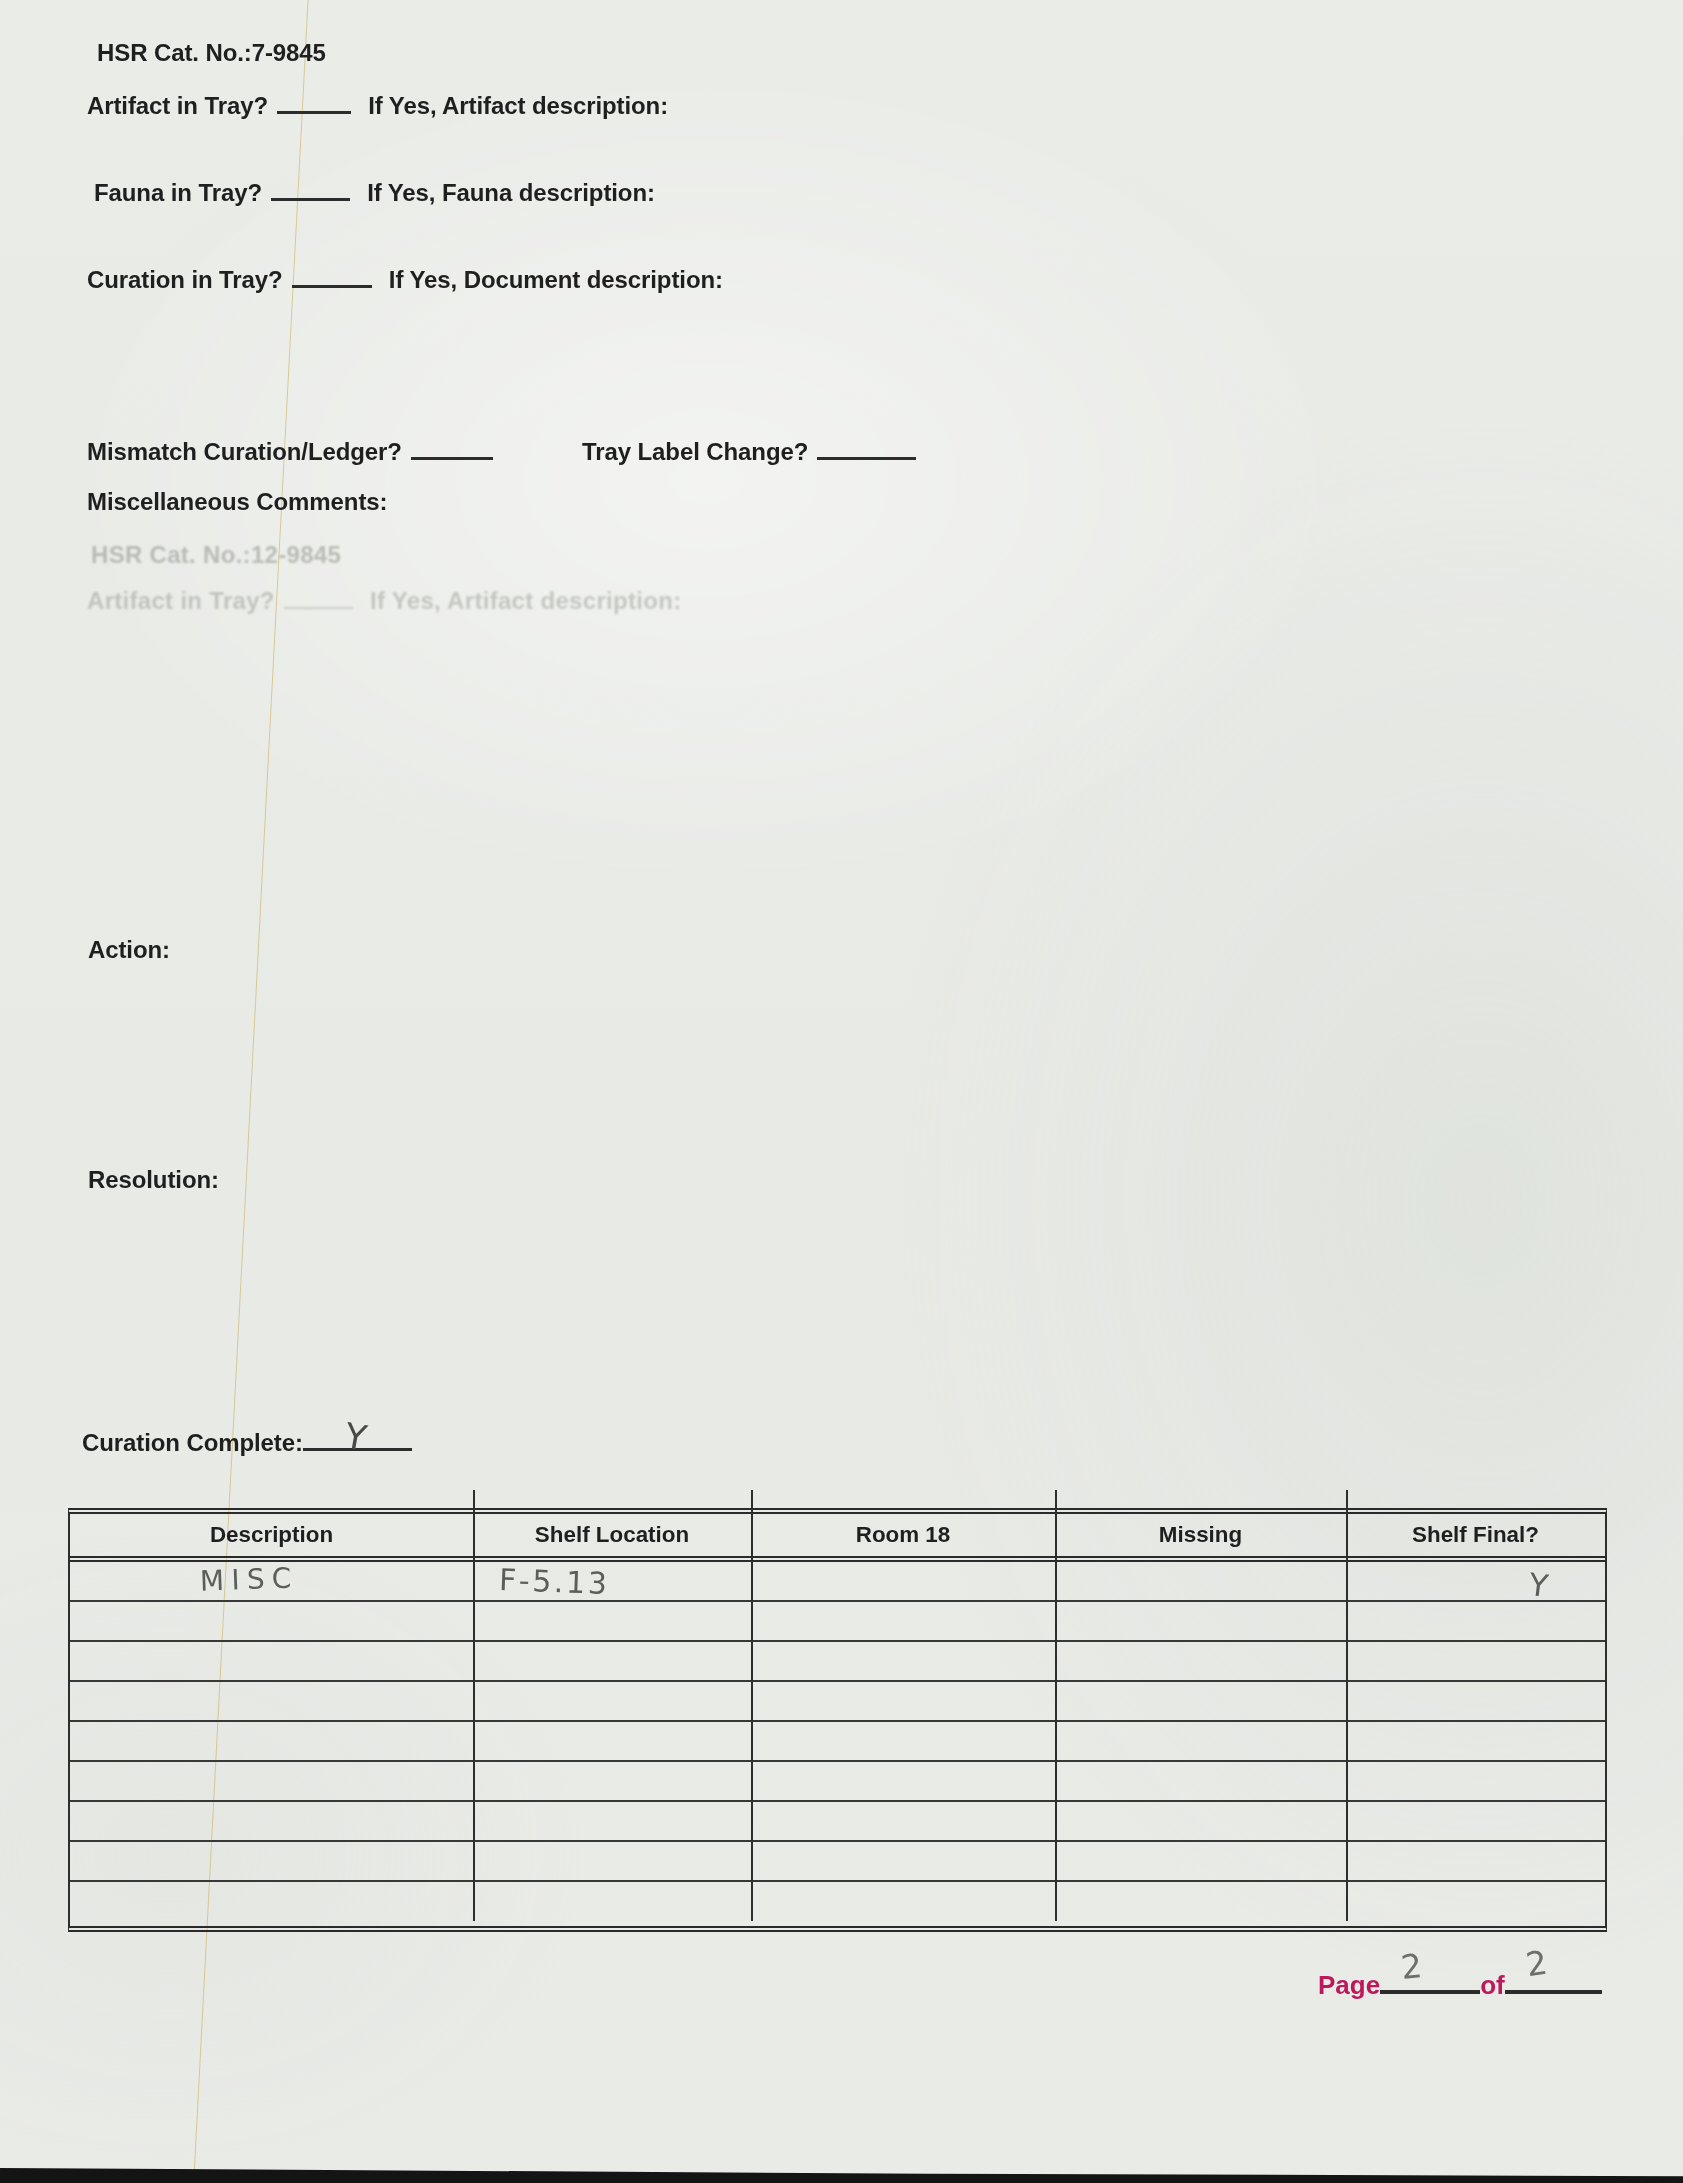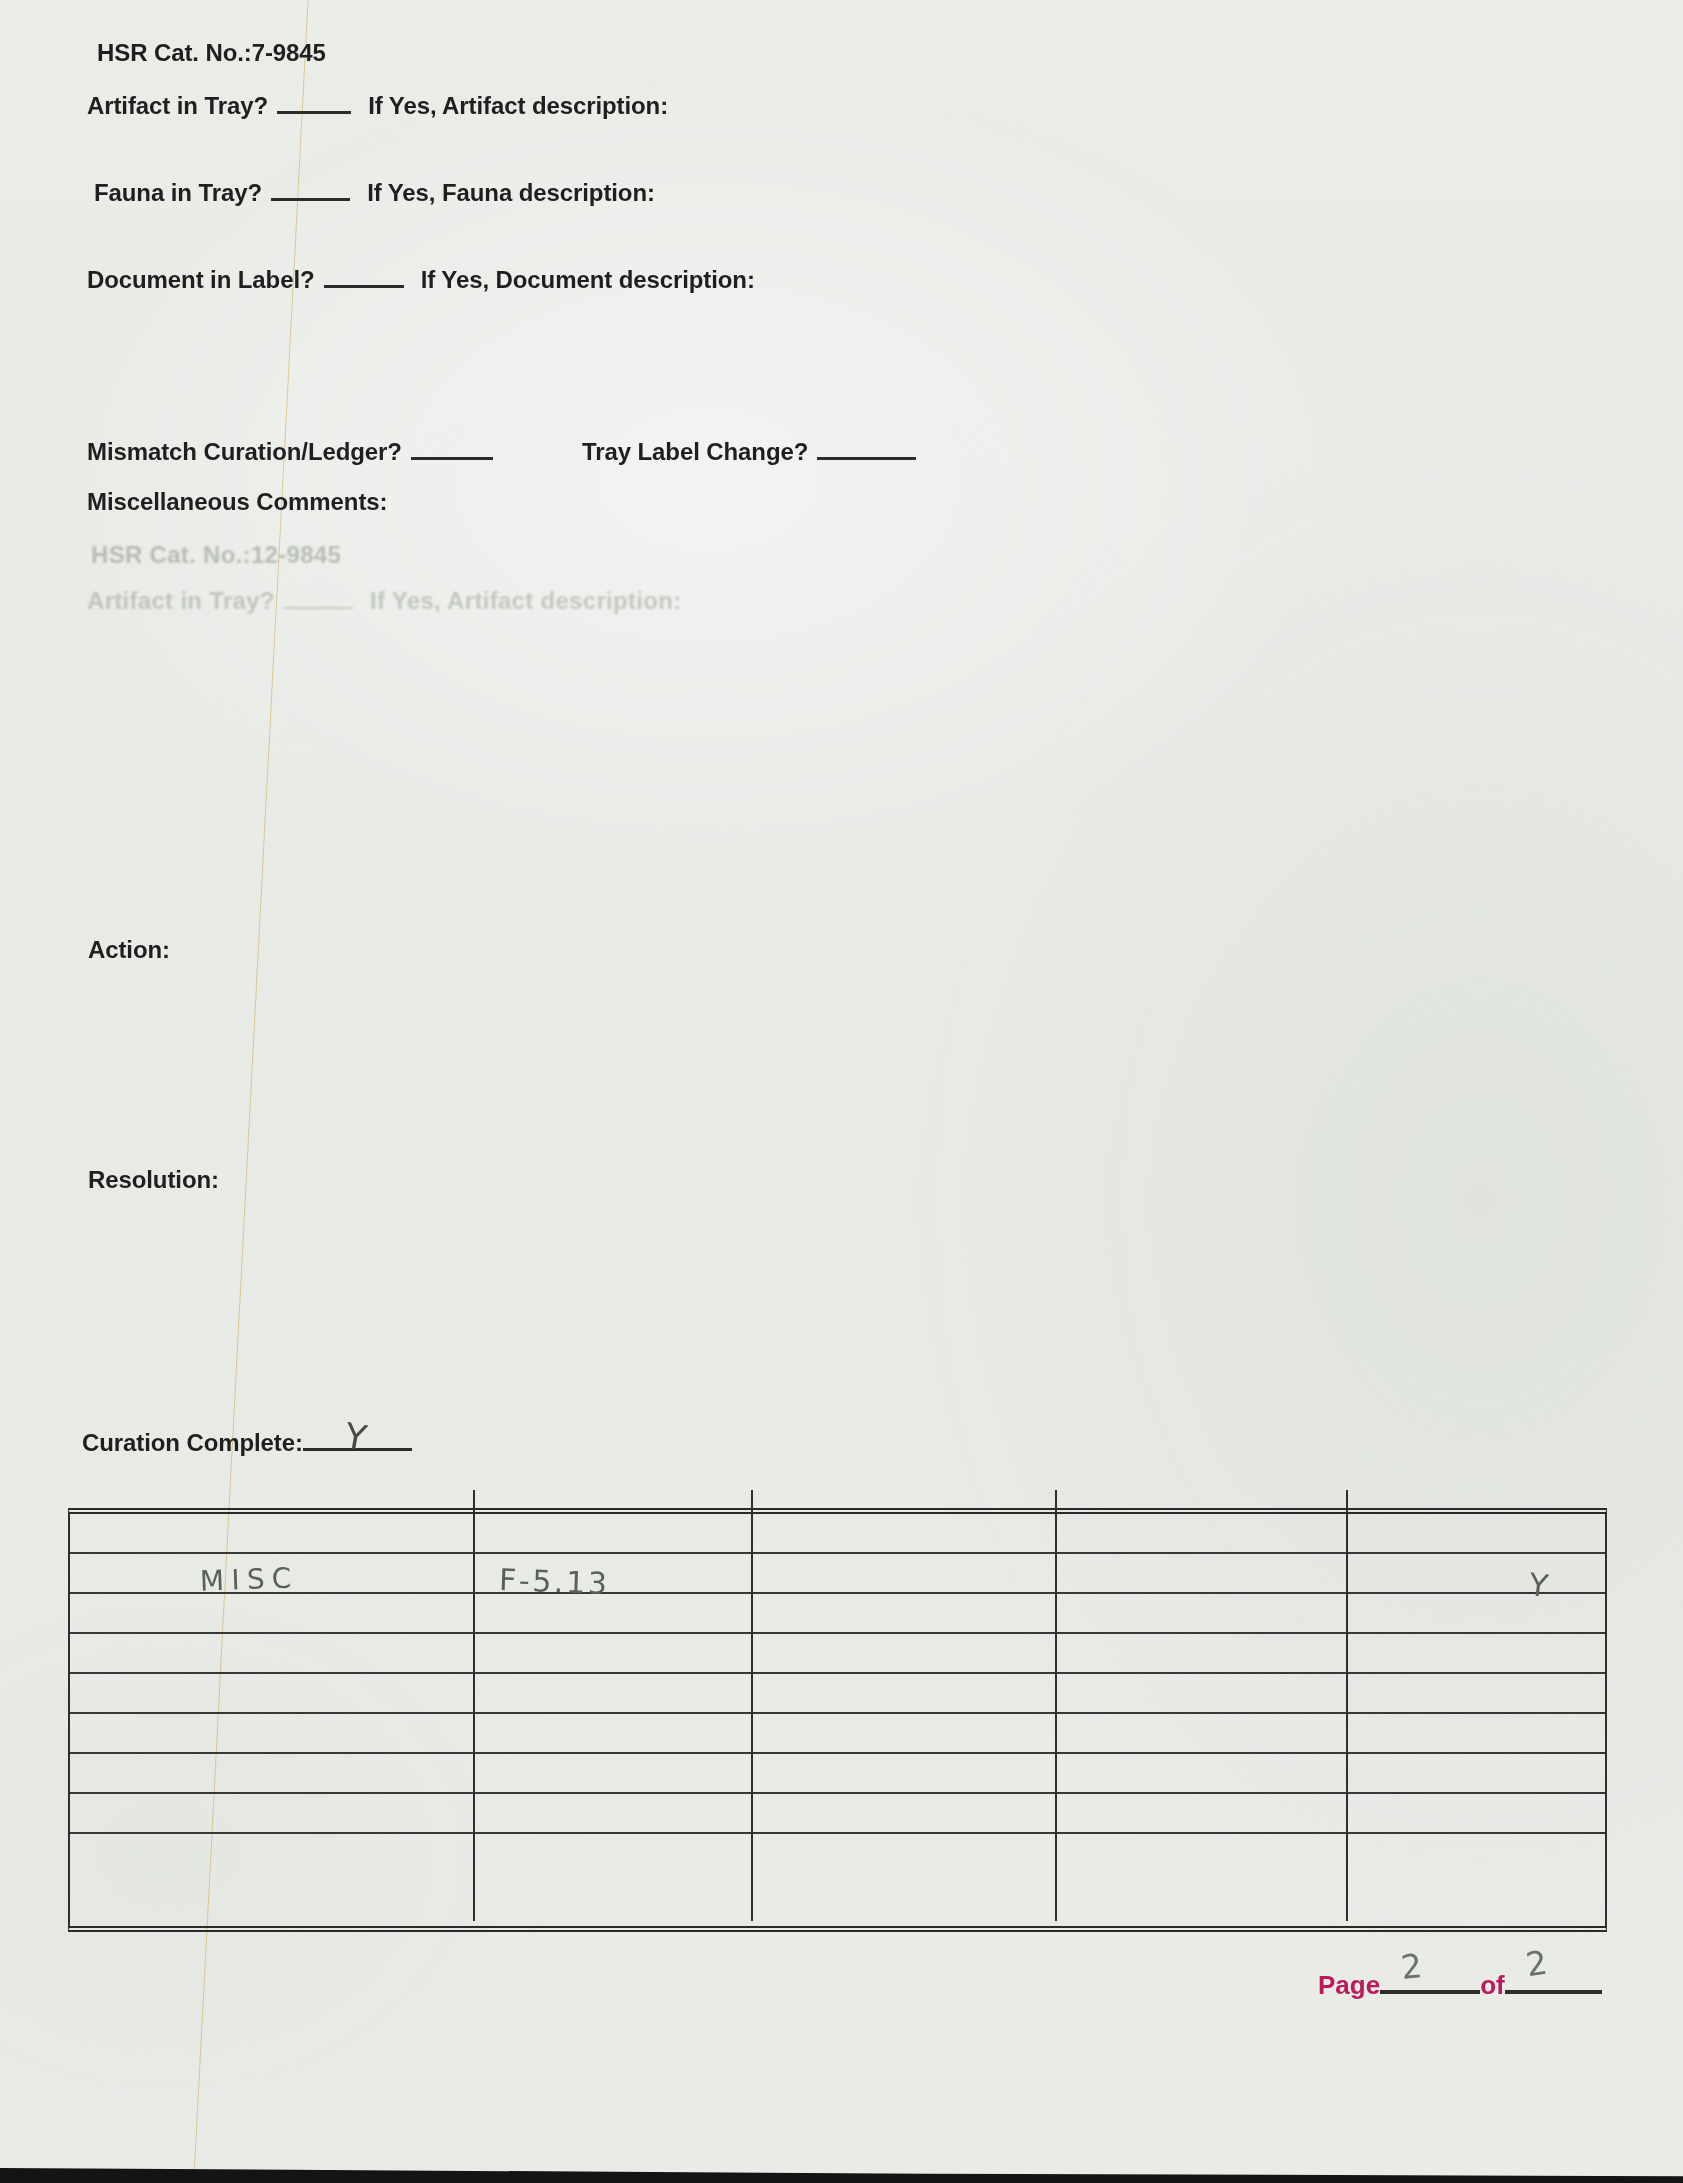--- a/index.html
+++ b/index.html
@@ -70,21 +70,21 @@
 
 <div class="lbl row" style="left:94px;top:174px;">
   <span>Fauna in Tray?</span>
   <span class="gap-s"></span>
   <span class="blank" style="width:79px;"></span>
   <span class="gap-m"></span>
   <span>If Yes, Fauna description:</span>
 </div>
 
 <div class="lbl row" style="left:87px;top:261px;">
-  <span>Document in Label?</span>
+  <span>Curation in Tray?</span>
   <span class="gap-s"></span>
   <span class="blank" style="width:80px;"></span>
   <span class="gap-m"></span>
   <span>If Yes, Document description:</span>
 </div>
 
 <div class="lbl row" style="left:87px;top:433px;">
   <span>Mismatch Curation/Ledger?</span>
   <span class="gap-s"></span>
   <span class="blank" style="width:82px;"></span>
@@ -110,20 +110,27 @@
 <div class="lbl" style="left:88px;top:936px;">Action:</div>
 <div class="lbl" style="left:88px;top:1166px;">Resolution:</div>
 
 <div class="lbl row" style="left:82px;top:1424px;">
   <span>Curation Complete:</span>
   <span class="blank" style="width:109px;"></span>
 </div>
 <div class="hw hw-curation">Y</div>
 
 <div class="table">
+  <div class="thead">
+    <div class="th c0">Description</div>
+    <div class="th c1">Shelf Location</div>
+    <div class="th c2">Room 18</div>
+    <div class="th c3">Missing</div>
+    <div class="th c4">Shelf Final?</div>
+  </div>
   <div class="tbody" id="tbody">
       <div class="trow">
         <div class="cell c0"></div>
         <div class="cell c1"></div>
         <div class="cell c2"></div>
         <div class="cell c3"></div>
         <div class="cell c4"></div>
       </div>
       <div class="trow">
         <div class="cell c0"></div>

